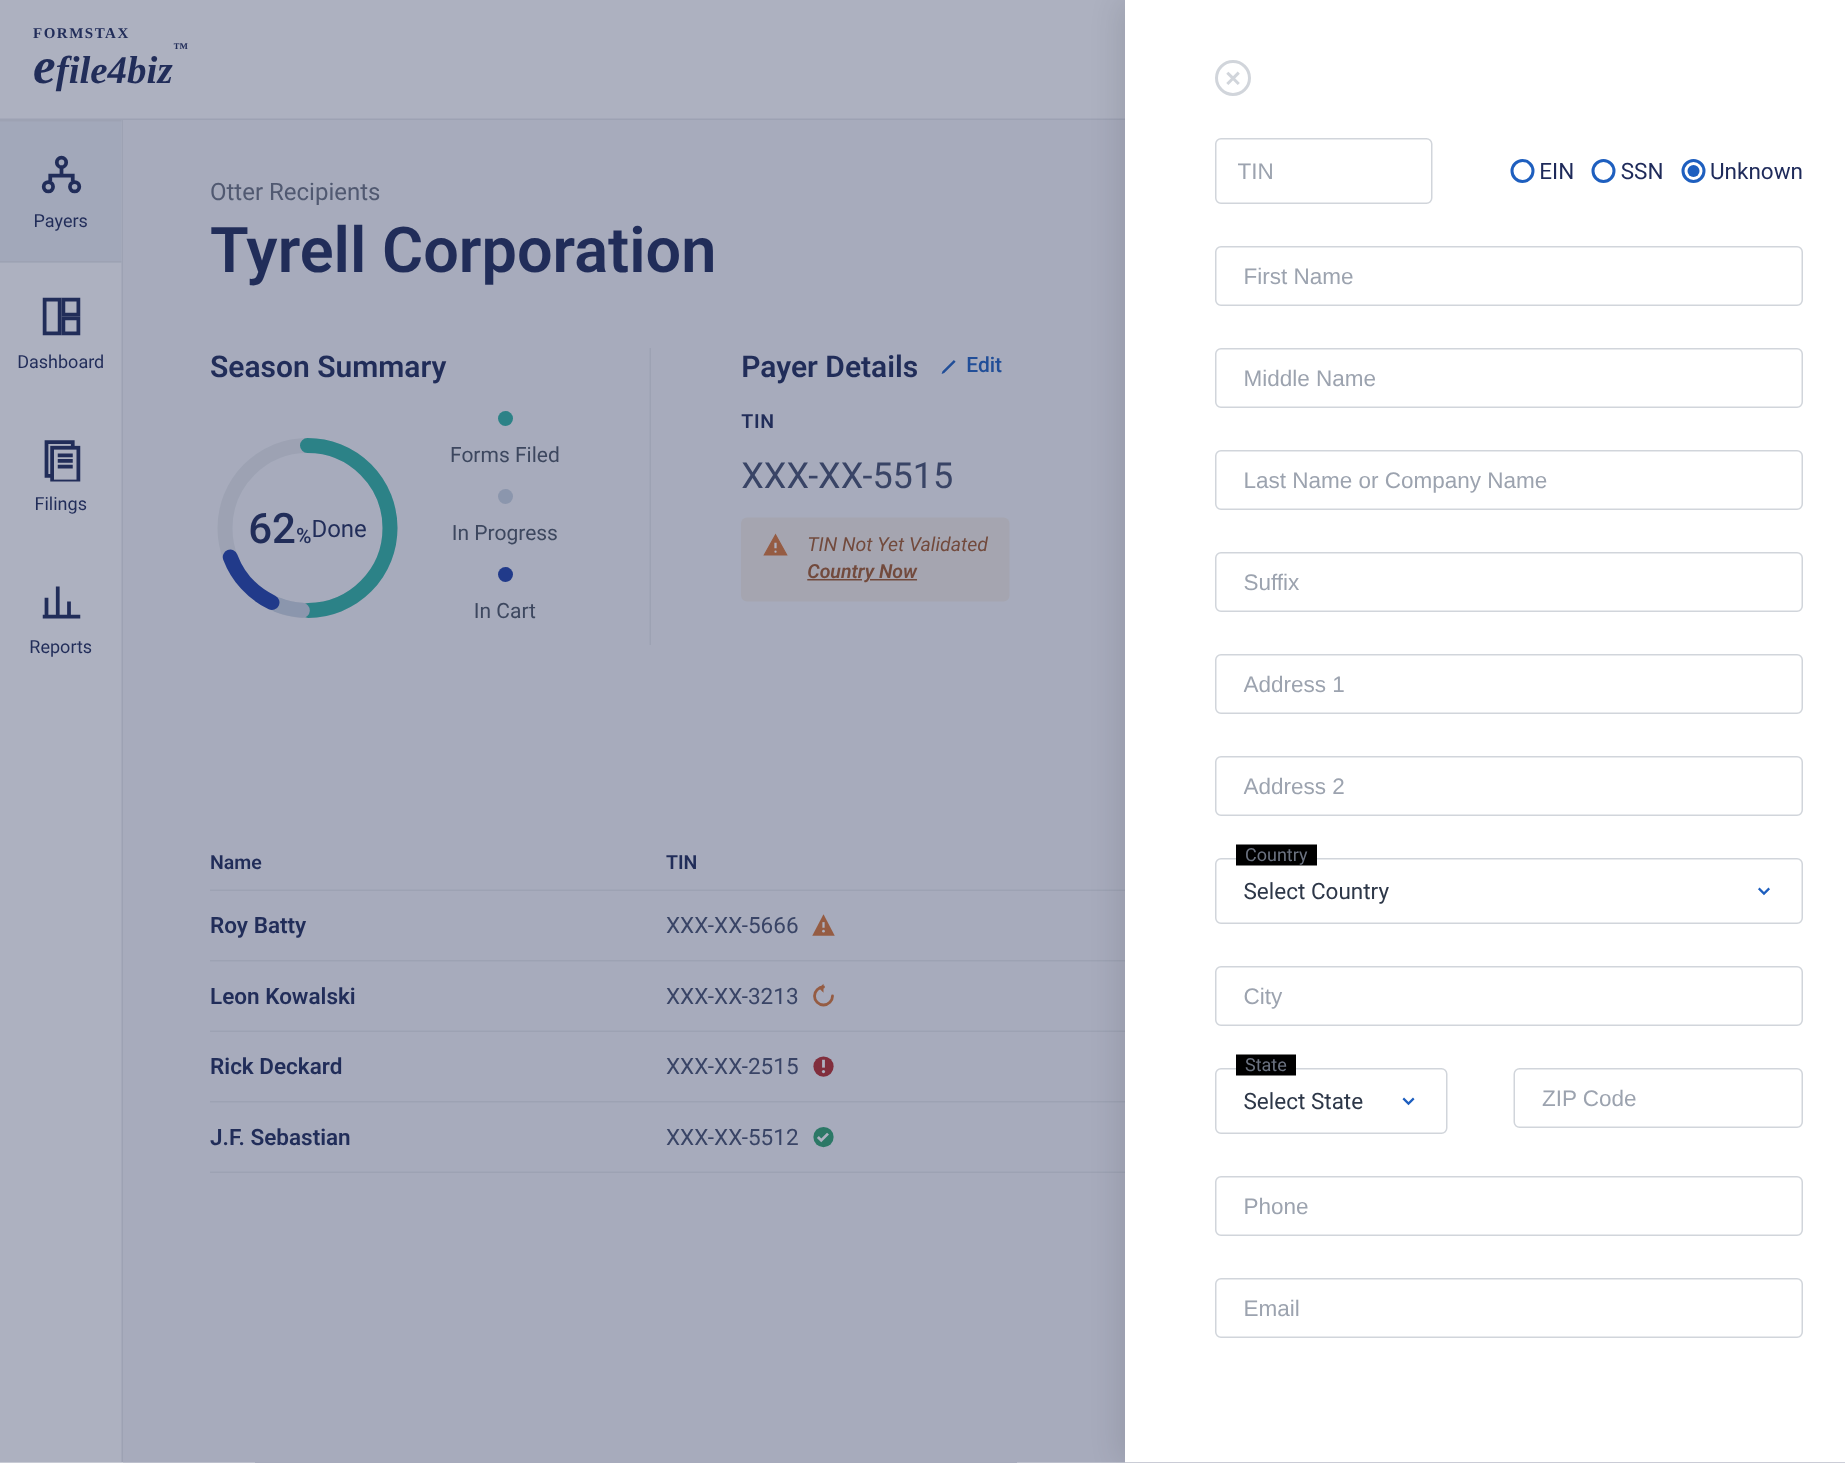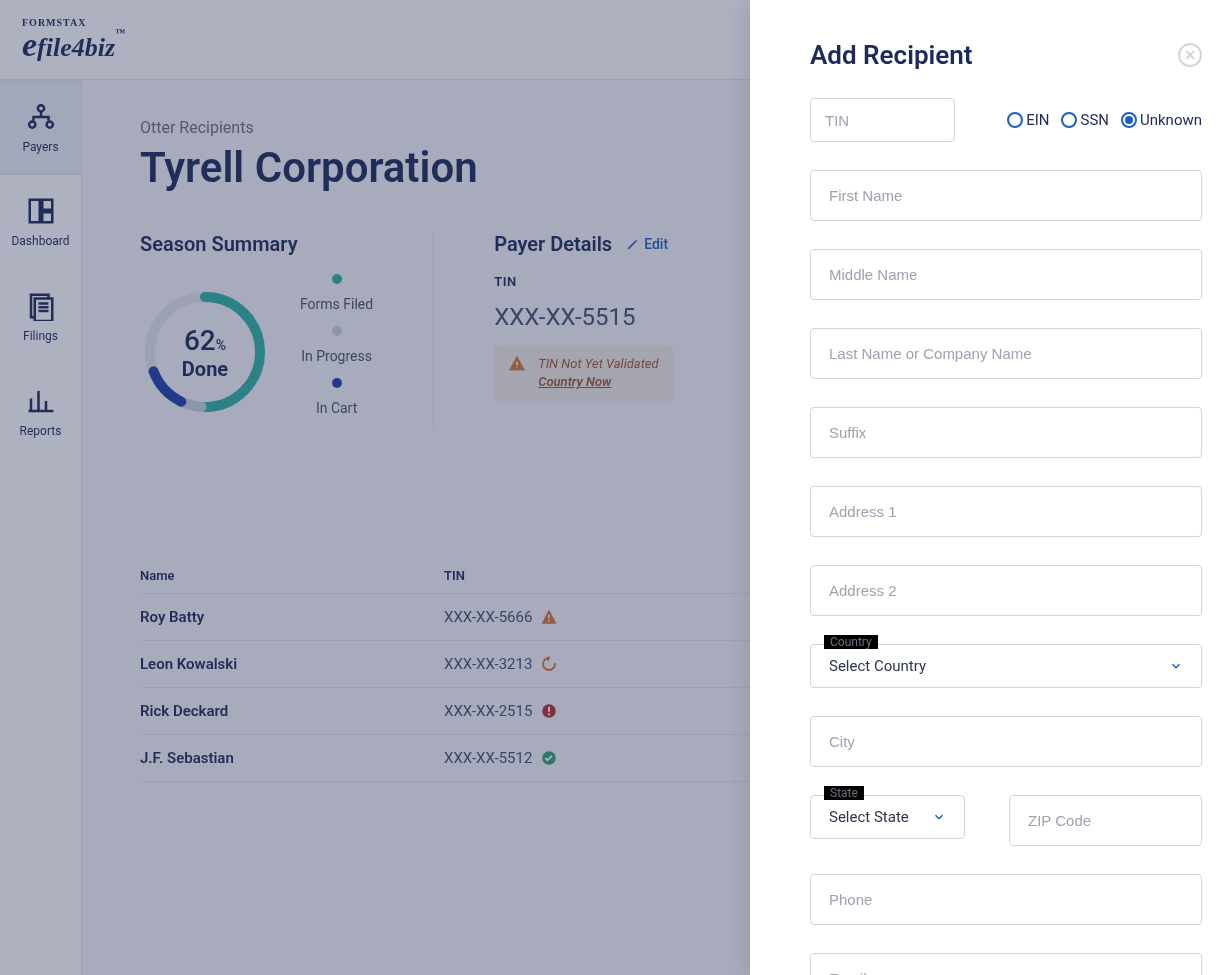--- a/index.html
+++ b/index.html
@@ -74,24 +74,24 @@
   .page-title { font-size: 42px; font-weight: 600; color: #1e2a5a; margin-bottom: 40px; }
   .summary-row { display: flex; gap: 60px; margin-bottom: 60px; }
   .summary-col { flex: 0 0 auto; }
   .summary-col.details { border-left: 1px solid #e5e7eb; padding-left: 60px; }
   .section-h { font-size: 20px; font-weight: 600; color: #1e2a5a; margin-bottom: 18px; display: flex; align-items: center; gap: 14px;}
   .edit-link { color: #1e5fbf; font-size: 14px; font-weight: 500; cursor: pointer; display: inline-flex; align-items: center; gap:4px;}
   .edit-link svg { width:14px; height:14px; fill:#1e5fbf; }
   .donut-wrap { display: flex; align-items: center; gap: 30px; }
   .donut { position: relative; width: 130px; height: 130px; }
   .donut svg { transform: rotate(-90deg); }
-  .donut-center { position: absolute; top:0; left:0; right:0; bottom:0; display:flex; flex-direction:column; align-items:center; justify-content:center; }
+  .donut-center { position: absolute; top:0; left:0; right:0; bottom:0; display:flex; flex-direction:row; align-items:center; justify-content:center; }
   .donut-pct { font-size: 28px; font-weight: 500; color:#1e2a5a; }
   .donut-pct .sm { font-size: 14px; }
-  .donut-done { font-size: 20px; color:#1e2a5a;font-weight:bold; }
+  .donut-done { font-size: 16px; color:#1e2a5a; }
   .legend { list-style:none; }
   .legend li { display:flex; align-items:center; gap:12px; font-size:14px; color:#4b5563; margin-bottom:14px;flex-direction:column; }
   .legend .dot { width:10px; height:10px; border-radius:50%; }
   .tin-label { font-size:13px; font-weight:600; color:#1e2a5a; margin-bottom:14px; letter-spacing:0.5px; }
   .tin-value { font-size:24px; color:#45506e; margin-bottom:14px; }
   .tin-warn { background:#f3ece6; border-radius:4px; padding:10px 14px; display:flex; align-items:flex-start; gap:12px; }
   .tin-warn svg { width:18px; height:18px; flex-shrink:0; }
   .tin-warn-text { font-size:13px; color:#a05a2c; line-height:1.4;font-style:italic; }
   .tin-warn-text a { color:#a05a2c; text-decoration: underline; font-weight:600; }
   .recipients-h { font-size:20px; font-weight:600; color:#1e2a5a; margin-bottom:24px; display:flex; align-items:center; justify-content:flex-end; }
@@ -117,21 +117,21 @@
   .panel-h { display:flex; align-items:center; justify-content:space-between; margin-bottom:28px; }
   .panel-title { font-size:26px; font-weight:600; color:#1e2a5a; }
   .close-btn { width:24px; height:24px; border:2px solid #d1d5db; border-radius:50%; display:flex; align-items:center; justify-content:center; cursor:pointer; color:#d1d5db; font-weight:bold; font-size:14px;}
   .tin-row { display:flex; align-items:center; gap:16px; margin-bottom:28px; }
   .tin-input { width:145px; height:44px; border:1px solid #d1d5db; border-radius:4px; padding:0 14px; font-size:15px; color:#4b5563; }
   .tin-input::placeholder { color:#9ca3af; }
   .radio-group { display:flex; align-items:center; gap:12px; font-size:15px; color:#1e2a5a; flex:1; justify-content:flex-end;}
   .radio-item { display:flex; align-items:center; gap:3px; cursor:pointer; }
   .radio-outer { width:16px; height:16px; border:2px solid #1e5fbf; border-radius:50%; display:flex; align-items:center; justify-content:center; }
   .radio-inner { width:8px; height:8px; border-radius:50%; background:#1e5fbf; }
-  .field { width:100%; height:51px; border:1px solid #d1d5db; border-radius:4px; padding:0 18px; font-size:15px; color:#4b5563; margin-bottom:28px; background:#fff; }
+  .field { width:100%; height:40px; border:1px solid #d1d5db; border-radius:4px; padding:0 18px; font-size:15px; color:#4b5563; margin-bottom:28px; background:#fff; }
   .field::placeholder { color:#9ca3af; }
   .select-wrap { position:relative; margin-bottom:28px; }
   .select-label { position:absolute; top:-9px; left:14px; background:#000000; padding:0 6px; font-size:12px; color:#6b7280; }
   .select { width:100%; height:44px; border:1px solid #d1d5db; border-radius:4px; padding:0 18px; font-size:15px; color:#2d3748; display:flex; align-items:center; justify-content:space-between; cursor:pointer; background:#fff;}
   .select svg { width:14px; height:14px; stroke:#1e5fbf; fill:none; stroke-width:2.5; }
   .two-col { display:flex; gap:44px; }
   .two-col > * { flex:1; }
 </style>
 </head>
 <body>
@@ -310,21 +310,20 @@
           <td>Four Main Street</td>
         </tr>
       </tbody>
   </table>
 </div>
 
 <div class="dim-overlay"></div>
 
 <div class="panel">
   <div class="panel-h">
-    <div class="panel-title">Add Recipient</div>
     <div class="close-btn">
       <span>✕</span>
     </div>
   </div>
 
   <div class="tin-row">
     <input class="tin-input" placeholder="TIN" style="">
     <div class="radio-group">
       <div class="radio-item">
         <span class="radio-outer"></span>

